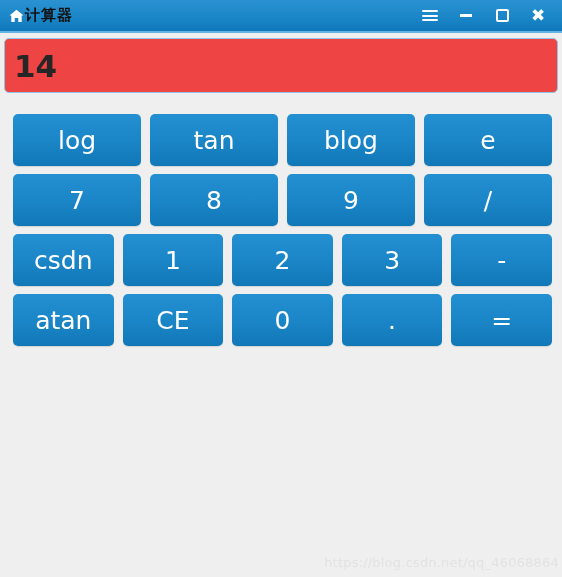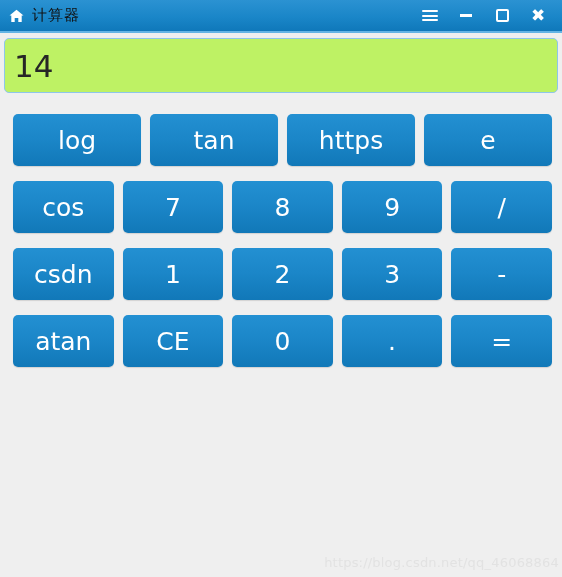--- a/index.html
+++ b/index.html
@@ -29,21 +29,21 @@
     background: linear-gradient(to bottom, #2b92d2 0%, #1a86c8 55%, #0f78ba 100%);
     border-bottom: 2px solid #63b4e4;
     display: flex;
     align-items: center;
     box-sizing: border-box;
     padding: 0 6px 0 8px;
   }
   .title-left {
     display: flex;
     align-items: center;
-    gap: 7px;
+    font-weight: bold;
   }
   .home-icon {
     width: 17px;
     height: 16px;
     display: block;
   }
   .title-text {
     font-size: 15px;
     color: #111111;
     letter-spacing: 1px;
@@ -95,40 +95,41 @@
     line-height: 1;
     font-family: "DejaVu Sans", "Liberation Sans", sans-serif;
   }
 
   
   .display-wrap {
     padding: 5px 4px 0 4px;
   }
   .display {
     height: 55px;
-    background: #bef264;
+    background: #ef4444;
     border: 1px solid #8ec6ea;
     border-radius: 5px;
     display: flex;
     align-items: center;
     padding: 2px 9px;
     box-sizing: border-box;
     font-size: 31px;
     color: #262626;
     font-family: "DejaVu Sans", "Liberation Sans", sans-serif;
     overflow: hidden;
     white-space: nowrap;
+    font-weight: bold;
   }
 
   
   .keypad {
     padding: 21px 10px 0 13px;
     display: flex;
     flex-direction: column;
-    gap: 15px;
+    gap: 8px;
   }
   .keyrow {
     display: flex;
     gap: 9px;
   }
   .key {
     flex: 1 1 0;
     height: 52px;
     border: none;
     border-radius: 5px;
@@ -196,27 +197,26 @@
 
   <div class="display-wrap">
     <div class="display" title="14">14</div>
   </div>
 
   <div class="keypad">
 
     <div class="keyrow">
       <button class="key">log</button>
       <button class="key">tan</button>
-      <button class="key">https</button>
+      <button class="key">blog</button>
       <button class="key">e</button>
     </div>
 
 
     <div class="keyrow">
-      <button class="key">cos</button>
       <button class="key">7</button>
       <button class="key">8</button>
       <button class="key">9</button>
       <button class="key">/</button>
     </div>
 
 
     <div class="keyrow">
       <button class="key">csdn</button>
       <button class="key">1</button>

